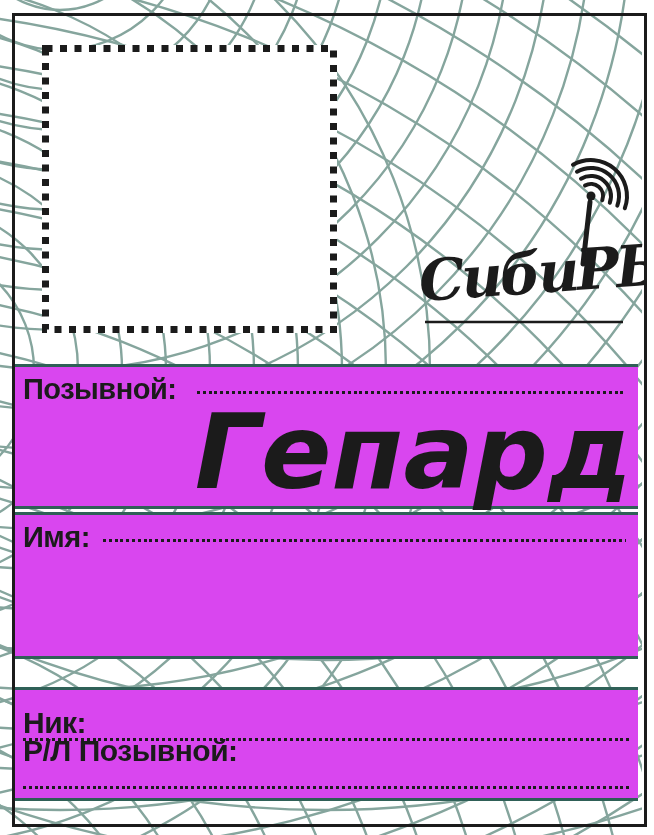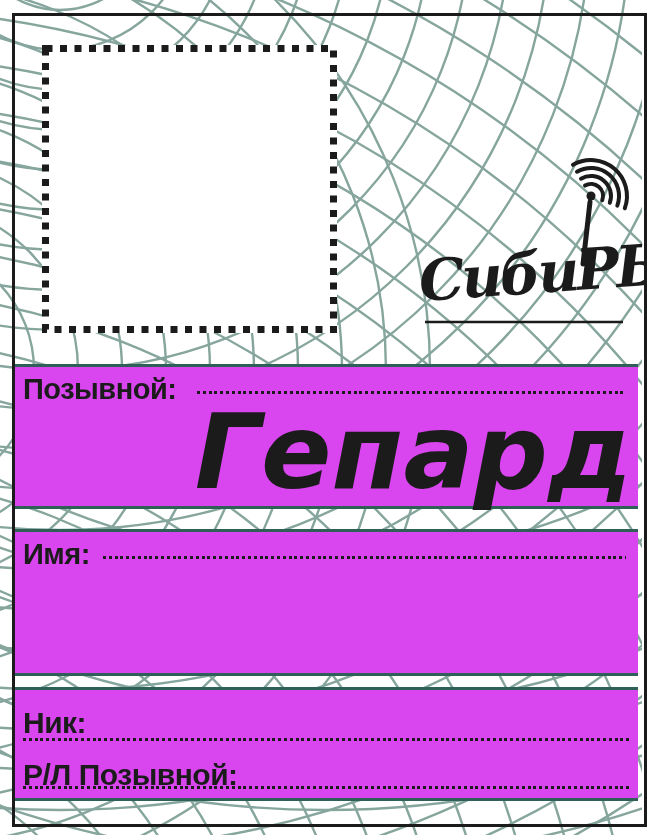--- a/index.html
+++ b/index.html
@@ -24,39 +24,39 @@
   .photo rect{fill:none;stroke:var(--ink);}
   
   .logo{position:absolute;left:396px;top:140px;width:234px;height:202px;}
   .logo .stroke{fill:none;stroke:var(--ink);stroke-linecap:round;}
   .logo text{fill:var(--ink);font-family:"DejaVu Serif",serif;font-style:italic;font-weight:bold;
              font-size:57px;letter-spacing:-3px;}
   
   .row{position:absolute;left:0;width:623px;background:#d946ef;
        border-top:3px solid var(--sep);border-bottom:3px solid var(--sep);}
   .row-callsign{top:348px;height:139px;}
-  .row-name{top:513px;height:141px;}
+  .row-name{top:496px;height:141px;}
   .row-nick{top:671px;height:108px;}
   .label{position:absolute;font-weight:700;font-size:29px;letter-spacing:-0.5px;white-space:nowrap;}
   .dotline{position:absolute;height:3px;
            background-image:repeating-linear-gradient(to right,var(--ink) 0 3px,transparent 3px 5.8px);}
   .row-callsign .label{left:8px;top:6px;}
   .row-callsign .dotline{left:182px;right:12px;top:24px;}
   .row-name .label{left:8px;top:6px;}
   .row-name .dotline{left:88px;right:12px;top:24px;}
   .big-value{position:absolute;right:6px;bottom:4px;line-height:0.95;white-space:nowrap;
              font-family:"DejaVu Sans",sans-serif;font-weight:bold;font-style:italic;}
   .row-callsign .big-value{font-size:104px;}
   .row-name .big-value{font-size:110px;bottom:-2px;}
   .row-nick .label{font-size:30px;}
   .nick-label{left:8px;top:16px;}
   .nick-dotline{left:8px;right:8px;top:48px;}
   .nick-value{position:absolute;right:10px;top:8px;font-family:"DejaVu Sans",sans-serif;
               font-weight:bold;font-size:46px;line-height:1;white-space:nowrap;}
-  .rl-label{left:8px;top:68px;text-align:right;}
+  .rl-label{left:8px;top:44px;text-align:right;}
   .rl-dotline{left:8px;right:8px;top:96px;}
   .rl-value{position:absolute;right:10px;top:60px;font-size:30px;font-weight:700;}
 </style>
 </head>
 <body>
 
 <div class="page">
 
   <div class="pattern-clip">
     <svg id="pattern-svg" width="642" height="835" viewBox="0 0 642 835">

